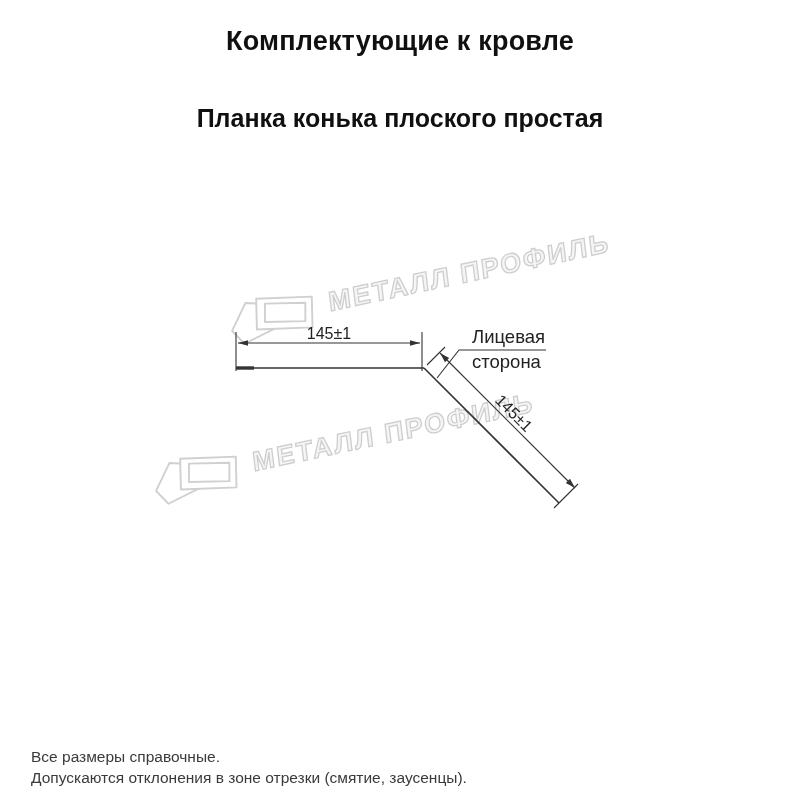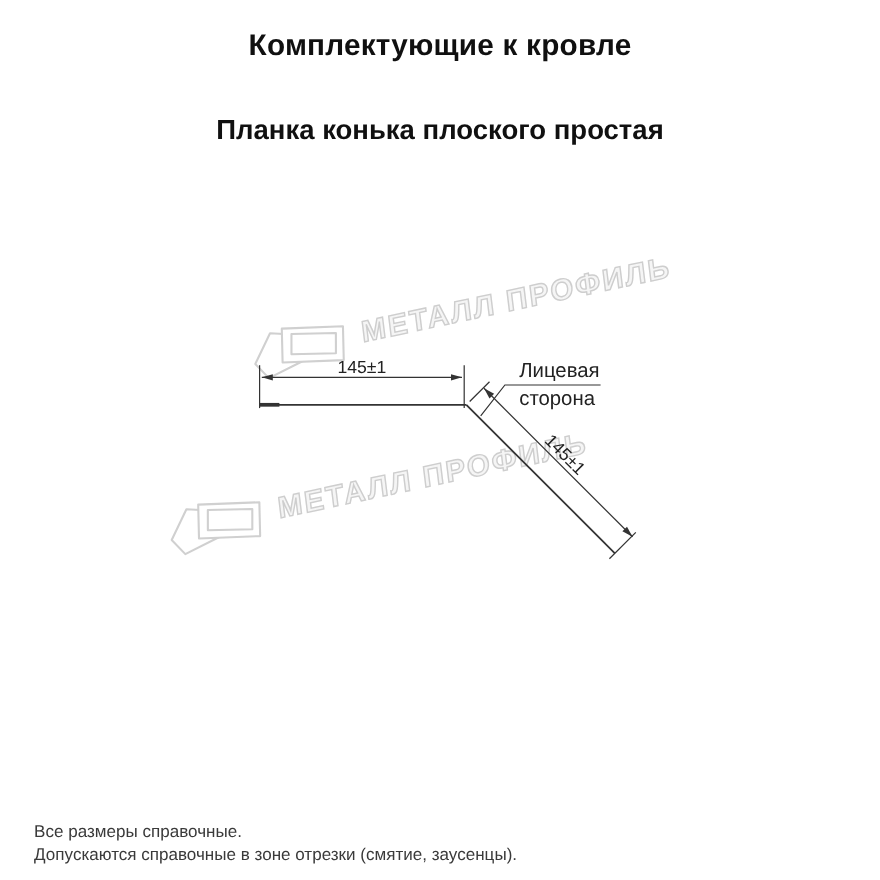--- a/index.html
+++ b/index.html
@@ -103,16 +103,16 @@
     <polygon points="575,488 570,478.8 565.8,483"></polygon>
     <text class="dim" transform="translate(510,417) rotate(45)" text-anchor="middle">145±1</text>
 
     <path class="thin" d="M546,350 H459 L437,378"></path>
     <text class="lbl" x="472" y="343">Лицевая</text>
     <text class="lbl" x="472" y="368">сторона</text>
   </svg>
 
   <div class="footer">
     <div>Все размеры справочные.</div>
-    <div>Допускаются справочные в зоне отрезки (смятие, заусенцы).</div>
+    <div>Допускаются отклонения в зоне отрезки (смятие, заусенцы).</div>
   </div>
 
 </div>
 
 </body></html>

